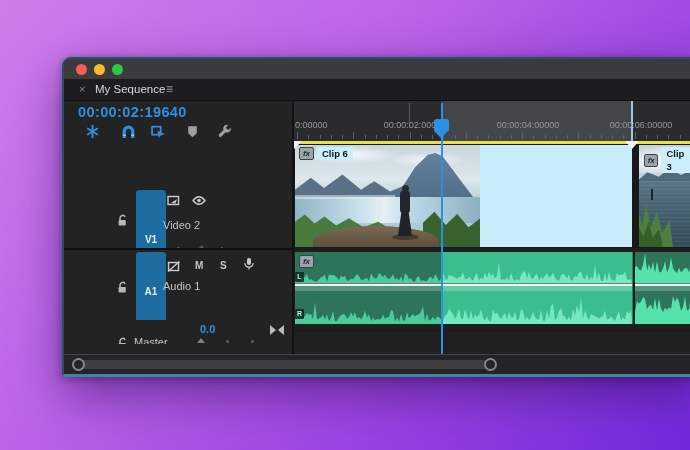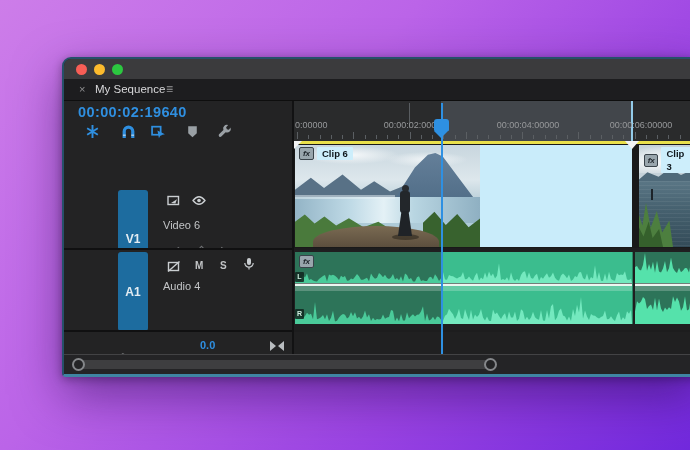--- a/index.html
+++ b/index.html
@@ -21,22 +21,22 @@
   
   .hdr{position:absolute;left:0;top:0;width:228px;bottom:0;}
   .timecode{position:absolute;left:14px;top:3px;font-size:14.5px;font-weight:bold;letter-spacing:.4px;color:#2f8fe0;text-align:right;}
   .tools{position:absolute;left:0;top:21px;width:228px;height:20px;}
   .tool{position:absolute;top:2px;width:16px;height:16px;}
   .hdr-divider{position:absolute;left:228px;top:0;width:2px;bottom:0;background:#121213;z-index:6;}
   .trackrows{position:absolute;left:0;top:43px;right:0;bottom:0;}
   .sep{position:absolute;left:0;right:0;height:2px;background:#101011;}
   .row-hdr{position:absolute;left:0;width:228px;background:#232324;}
   .lock{position:absolute;left:52px;width:13px;height:13px;}
-  .target{position:absolute;left:54px;width:30px;background:#1d6c9f;border-radius:3px;
-    color:#e3ecf2;font-size:12px;font-weight:bold;display:flex;align-items:center;justify-content:center;}
+  .target{position:absolute;left:72px;width:30px;background:#1d6c9f;border-radius:3px;
+    color:#e3ecf2;font-size:10px;font-weight:bold;display:flex;align-items:center;justify-content:center;}
   .tname{position:absolute;left:99px;font-size:11px;color:#c2c4c6;}
   .ico{position:absolute;width:14px;height:13px;color:#c9cdd0;}
   .mslabel{position:absolute;font-size:10px;color:#c2c4c6;font-weight:bold;}
   .kf{position:absolute;font-size:8px;color:#6f7173;}
   .kf-diamond{position:absolute;width:5px;height:5px;border:1px solid #6f7173;transform:rotate(45deg);}
   .vol{position:absolute;font-size:11px;font-weight:bold;color:#2f8fe0;}
   .bowtie{position:absolute;width:14px;height:10px;}
   .bowtie:before,.bowtie:after{content:"";position:absolute;top:0;width:0;height:0;border-top:5px solid transparent;border-bottom:5px solid transparent;}
   .bowtie:before{left:0;border-left:6px solid #b9bdc0;}
   .bowtie:after{right:0;border-right:6px solid #b9bdc0;}
@@ -184,21 +184,21 @@
                   <rect x="1" y="2.5" width="10.5" height="8" fill="none" stroke="#c9cdd0" stroke-width="1.4"></rect>
                   <polygon points="4,9 10,5.2 8.4,9.6" fill="#c9cdd0"></polygon>
                 </svg>
             </span>
             <span class="ico" style="left:128px;top:6px">
               <svg width="14" height="13" viewBox="0 0 14 13">
                   <path d="M1 6.5q6-7.5 12 0q-6 7.5-12 0z" fill="none" stroke="#c9cdd0" stroke-width="1.3"></path>
                   <circle cx="7" cy="6.5" r="1.8" fill="#c9cdd0"></circle>
                 </svg>
             </span>
-            <span class="tname" style="top:32px">Video 6</span>
+            <span class="tname" style="top:32px">Video 2</span>
             <span class="kf" style="left:109px;top:58px">◀</span>
             <span class="kf-diamond" style="left:134px;top:60px"></span>
             <span class="kf" style="left:157px;top:58px">▶</span>
           </div>
 
           <div class="sep" style="top:104px"></div>
 
           <div class="row-hdr audio" style="top:106px">
             <span class="lock" style="top:30px">
               <svg width="13" height="13" viewBox="0 0 13 13">
@@ -215,26 +215,26 @@
             </span>
             <span class="mslabel" style="left:131px;top:10px">M</span>
             <span class="mslabel" style="left:156px;top:10px">S</span>
             <span class="ico" style="left:178px;top:7px">
               <svg width="14" height="14" viewBox="0 0 14 14">
                   <rect x="5" y="1" width="4" height="7" rx="2" fill="#c9cdd0"></rect>
                   <path d="M2.8 6a4.2 4.2 0 0 0 8.4 0" fill="none" stroke="#c9cdd0" stroke-width="1.2"></path>
                   <path d="M7 10.2v2.3" stroke="#c9cdd0" stroke-width="1.2"></path>
                 </svg>
             </span>
-            <span class="tname" style="top:30px">Audio 4</span>
+            <span class="tname" style="top:30px">Audio 1</span>
           </div>
 
           <div class="sep" style="top:186px"></div>
 
-          <div class="row-hdr master" style="top:192px">
+          <div class="row-hdr master" style="top:176px">
             <span class="vol" style="left:136px;top:3px">0.0</span>
             <span class="bowtie" style="left:206px;top:5px"></span>
             <span class="mtri" style="left:133px;top:18px"></span>
             <span class="mdot" style="left:162px;top:20px"></span>
             <span class="mdot" style="left:187px;top:20px"></span>
             <span class="lock" style="top:16px">
               <svg width="13" height="13" viewBox="0 0 13 13">
                   <path d="M4 6V4a2.7 2.7 0 0 1 5.1-1.2" stroke="#b5b9bc" stroke-width="1.5" fill="none"></path>
                   <rect x="2.6" y="6" width="7.2" height="5.4" rx="1" fill="#b5b9bc"></rect>
                 </svg>

